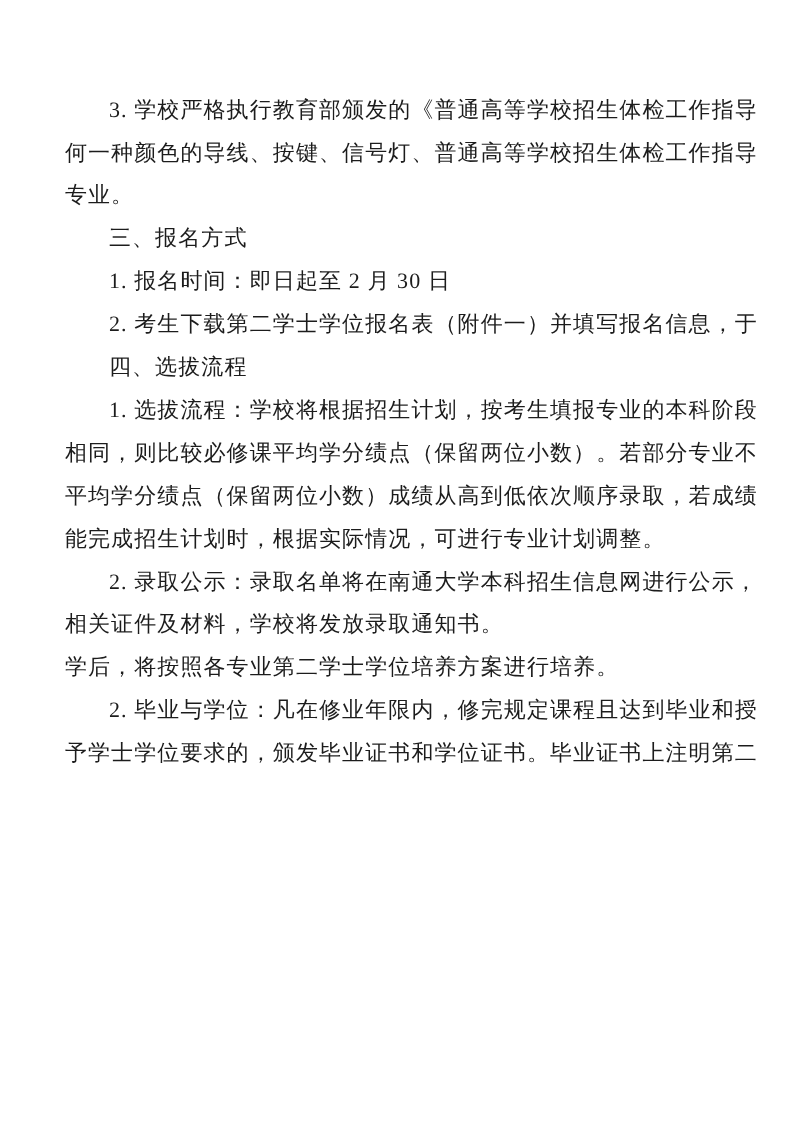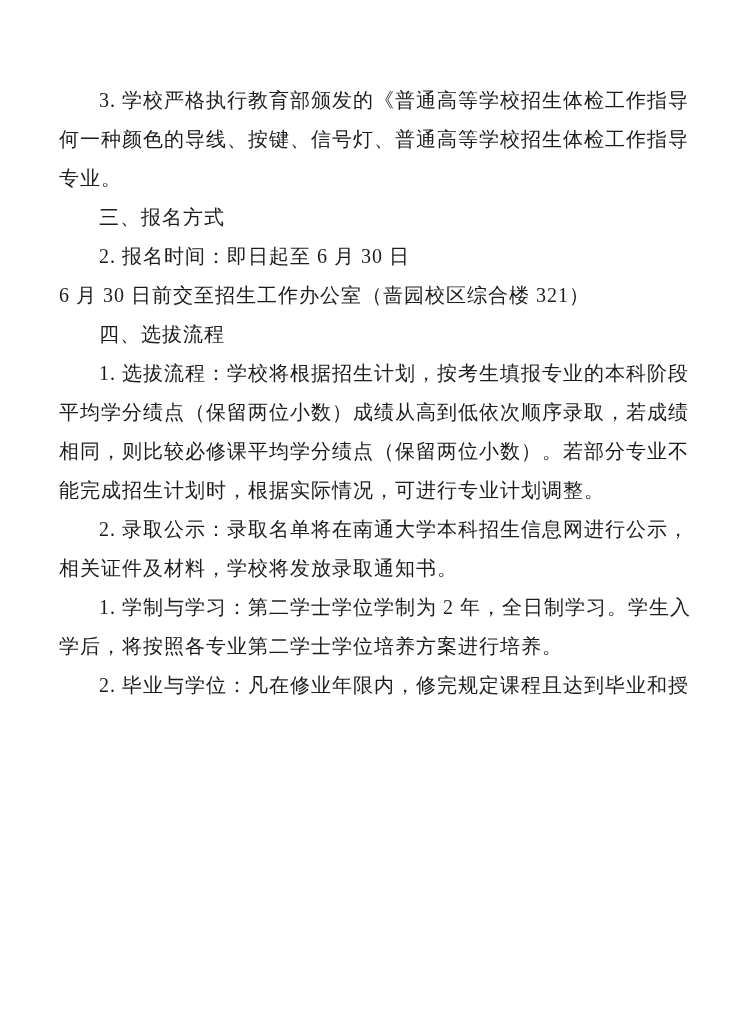--- a/index.html
+++ b/index.html
@@ -45,49 +45,49 @@
     <div class="line first fill">3. 学校严格执行教育部颁发的《普通高等学校招生体检工作指导</div>
     <div class="line fill">何一种颜色的导线、按键、信号灯、普通高等学校招生体检工作指导</div>
     <div class="line">专业。</div>
   </div>
 
   <div class="para">
     <div class="line first">三、报名方式</div>
   </div>
 
   <div class="para">
-    <div class="line first">2. 报名时间：即日起至 6 月 30 日</div>
+    <div class="line first">1. 报名时间：即日起至 2 月 30 日</div>
   </div>
 
   <div class="para">
-    <div class="line">6 月 30 日前交至招生工作办公室（啬园校区综合楼 321）</div>
+    <div class="line first fill">2. 考生下载第二学士学位报名表（附件一）并填写报名信息，于</div>
   </div>
 
   <div class="para">
     <div class="line first">四、选拔流程</div>
   </div>
 
   <div class="para">
     <div class="line first fill">1. 选拔流程：学校将根据招生计划，按考生填报专业的本科阶段</div>
+    <div class="line fill">相同，则比较必修课平均学分绩点（保留两位小数）。若部分专业不</div>
     <div class="line fill">平均学分绩点（保留两位小数）成绩从高到低依次顺序录取，若成绩</div>
-    <div class="line fill">相同，则比较必修课平均学分绩点（保留两位小数）。若部分专业不</div>
     <div class="line">能完成招生计划时，根据实际情况，可进行专业计划调整。</div>
   </div>
 
   <div class="para">
     <div class="line first fill">2. 录取公示：录取名单将在南通大学本科招生信息网进行公示，</div>
     <div class="line">相关证件及材料，学校将发放录取通知书。</div>
   </div>
 
   <div class="para">
   </div>
 
 
   <div class="para">
-    <div class="line first fill">1. 学制与学习：第二学士学位学制为 2 年，全日制学习。学生入</div>
     <div class="line">学后，将按照各专业第二学士学位培养方案进行培养。</div>
   </div>
 
   <div class="para">
     <div class="line first fill">2. 毕业与学位：凡在修业年限内，修完规定课程且达到毕业和授</div>
+    <div class="line fill">予学士学位要求的，颁发毕业证书和学位证书。毕业证书上注明第二</div>
   </div>
 
 </div>
 
 </body></html>

